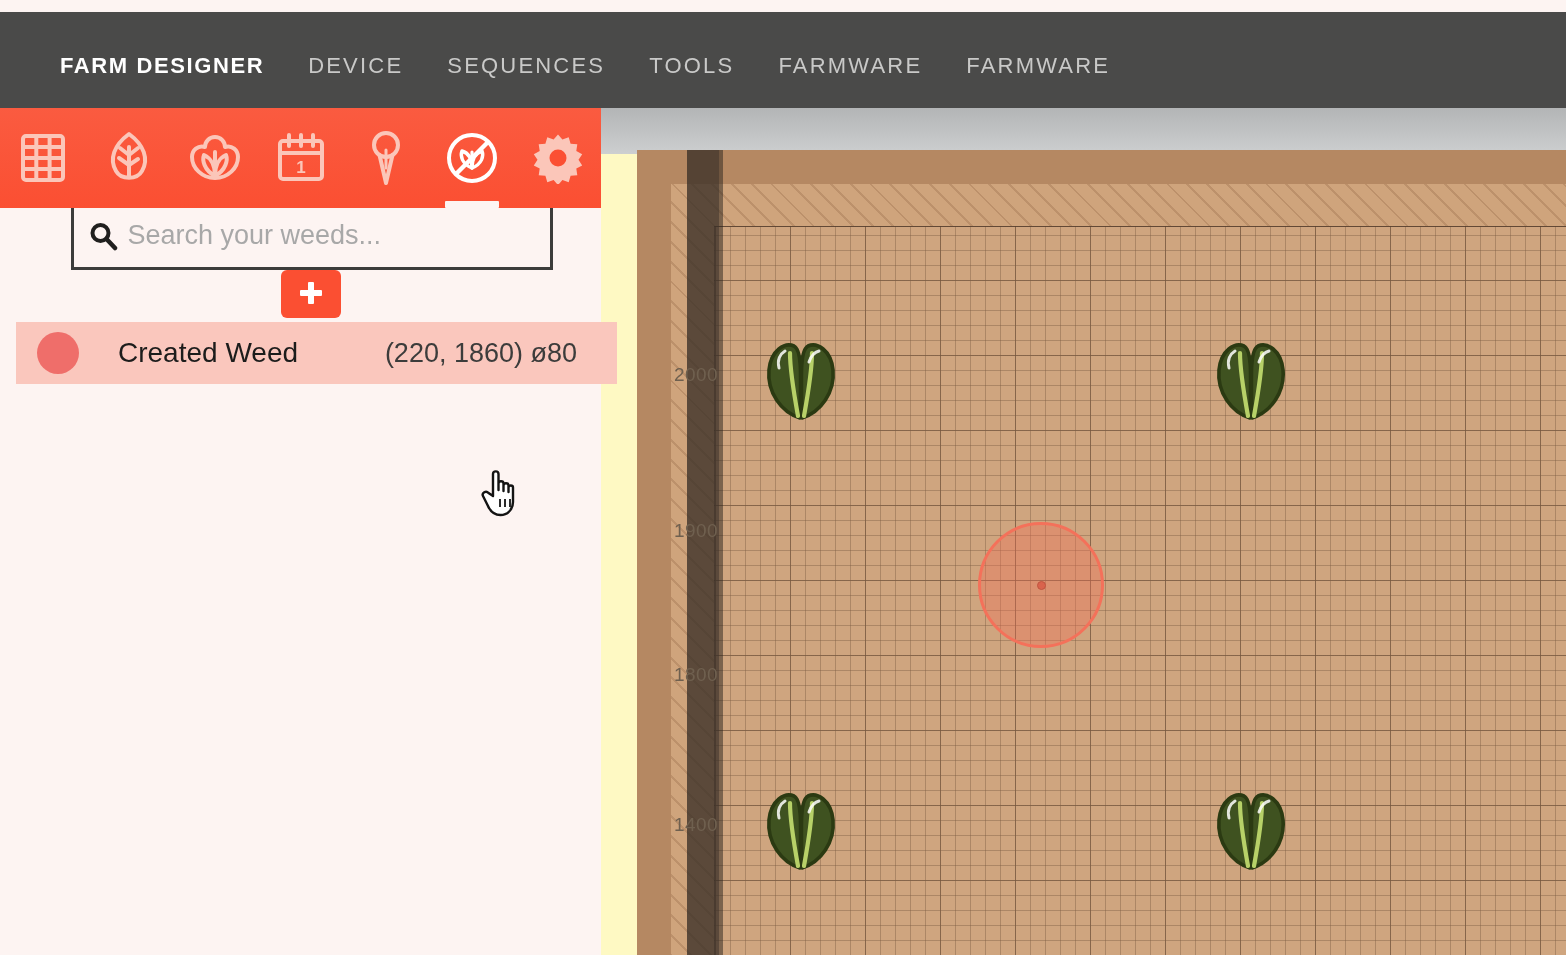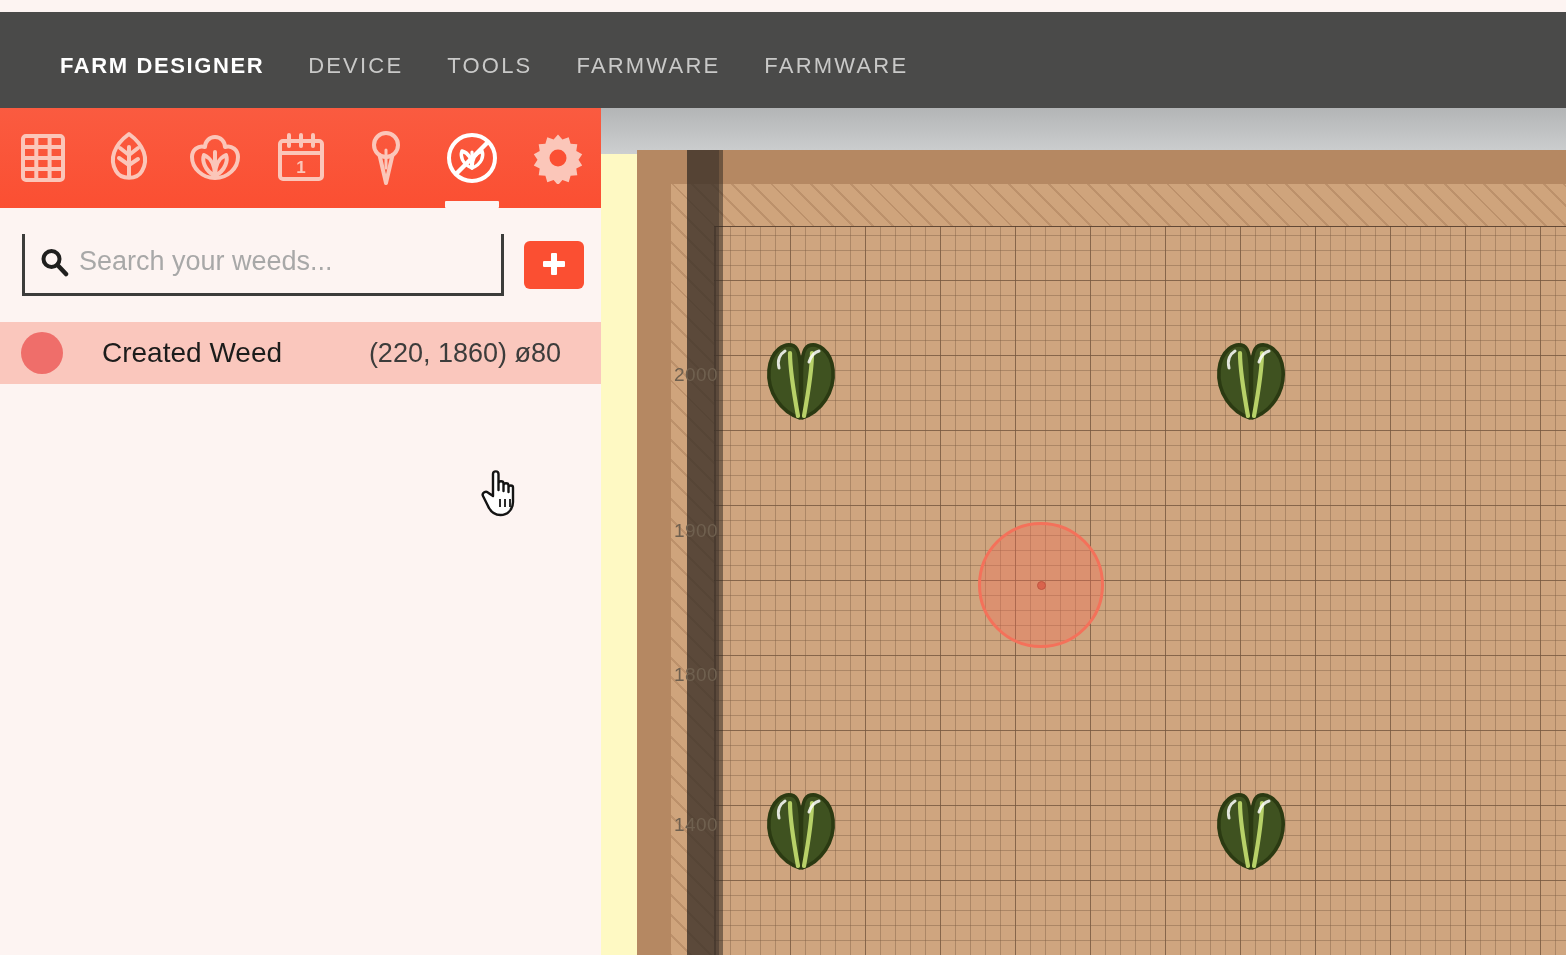--- a/index.html
+++ b/index.html
@@ -59,21 +59,21 @@
   .icon-tab.active .ic { stroke:#ffffff; }
   .icon-tab.active::after {
     content:""; position:absolute; left:16px; right:16px; bottom:0;
     height:7px; background:#fdf4f2; border-radius:1px;
   }
 
   
   #search-row {
     position:absolute; left:0; top:100px; width:601px; height:114px;
     background:#fdf4f2;
-    display:flex; align-items:center;
+    display:flex; align-items:center;flex-direction:column;
   }
   #search-wrap {
     position:relative;
     margin-left:22px;
     width:482px; height:62px;
     display:flex; align-items:center;
     border-bottom:3px solid #3c3c3b;
     border-left:3px solid #3c3c3b;
     border-right:3px solid #3c3c3b;
   }
@@ -89,21 +89,21 @@
   #add-weed-button {
     margin-left:20px;
     width:60px; height:48px;
     background:#fb4f32;
     border:none; border-radius:6px;
     cursor:pointer;
     display:flex; align-items:center; justify-content:center;
   }
 
   
-  #weed-list { position:absolute; left:0; top:214px; width:601px; }
+  #weed-list { position:absolute; left:0; top:214px; width:601px;padding-left:16px; }
   .weed-row {
     width:601px; height:62px;
     background:#fac7bd;
     display:flex; align-items:center;
     cursor:pointer;
   }
   .weed-dot {
     width:42px; height:42px; border-radius:50%;
     background:#ef6e6a;
     margin-left:21px; flex:0 0 auto;
@@ -209,20 +209,23 @@
 <body>
 
 <div id="top-nav">
   <div class="nav-item active">
     <span>FARM DESIGNER</span>
   </div>
   <div class="nav-item">
     <span>DEVICE</span>
   </div>
   <div class="nav-item">
+    <span>SEQUENCES</span>
+  </div>
+  <div class="nav-item">
     <span>TOOLS</span>
   </div>
   <div class="nav-item">
     <span>FARMWARE</span>
   </div>
   <div class="nav-item">
     <span>FARMWARE</span>
   </div>
 </div>
 

